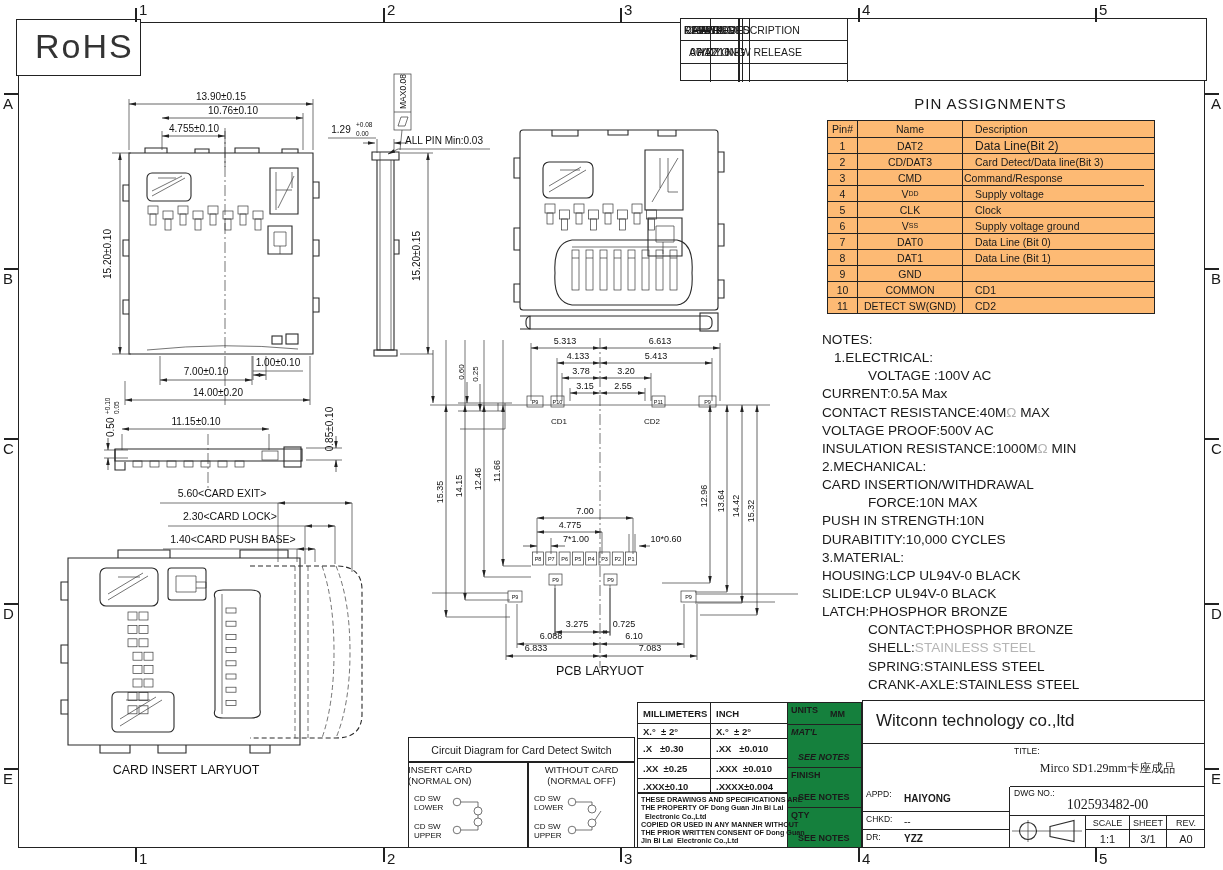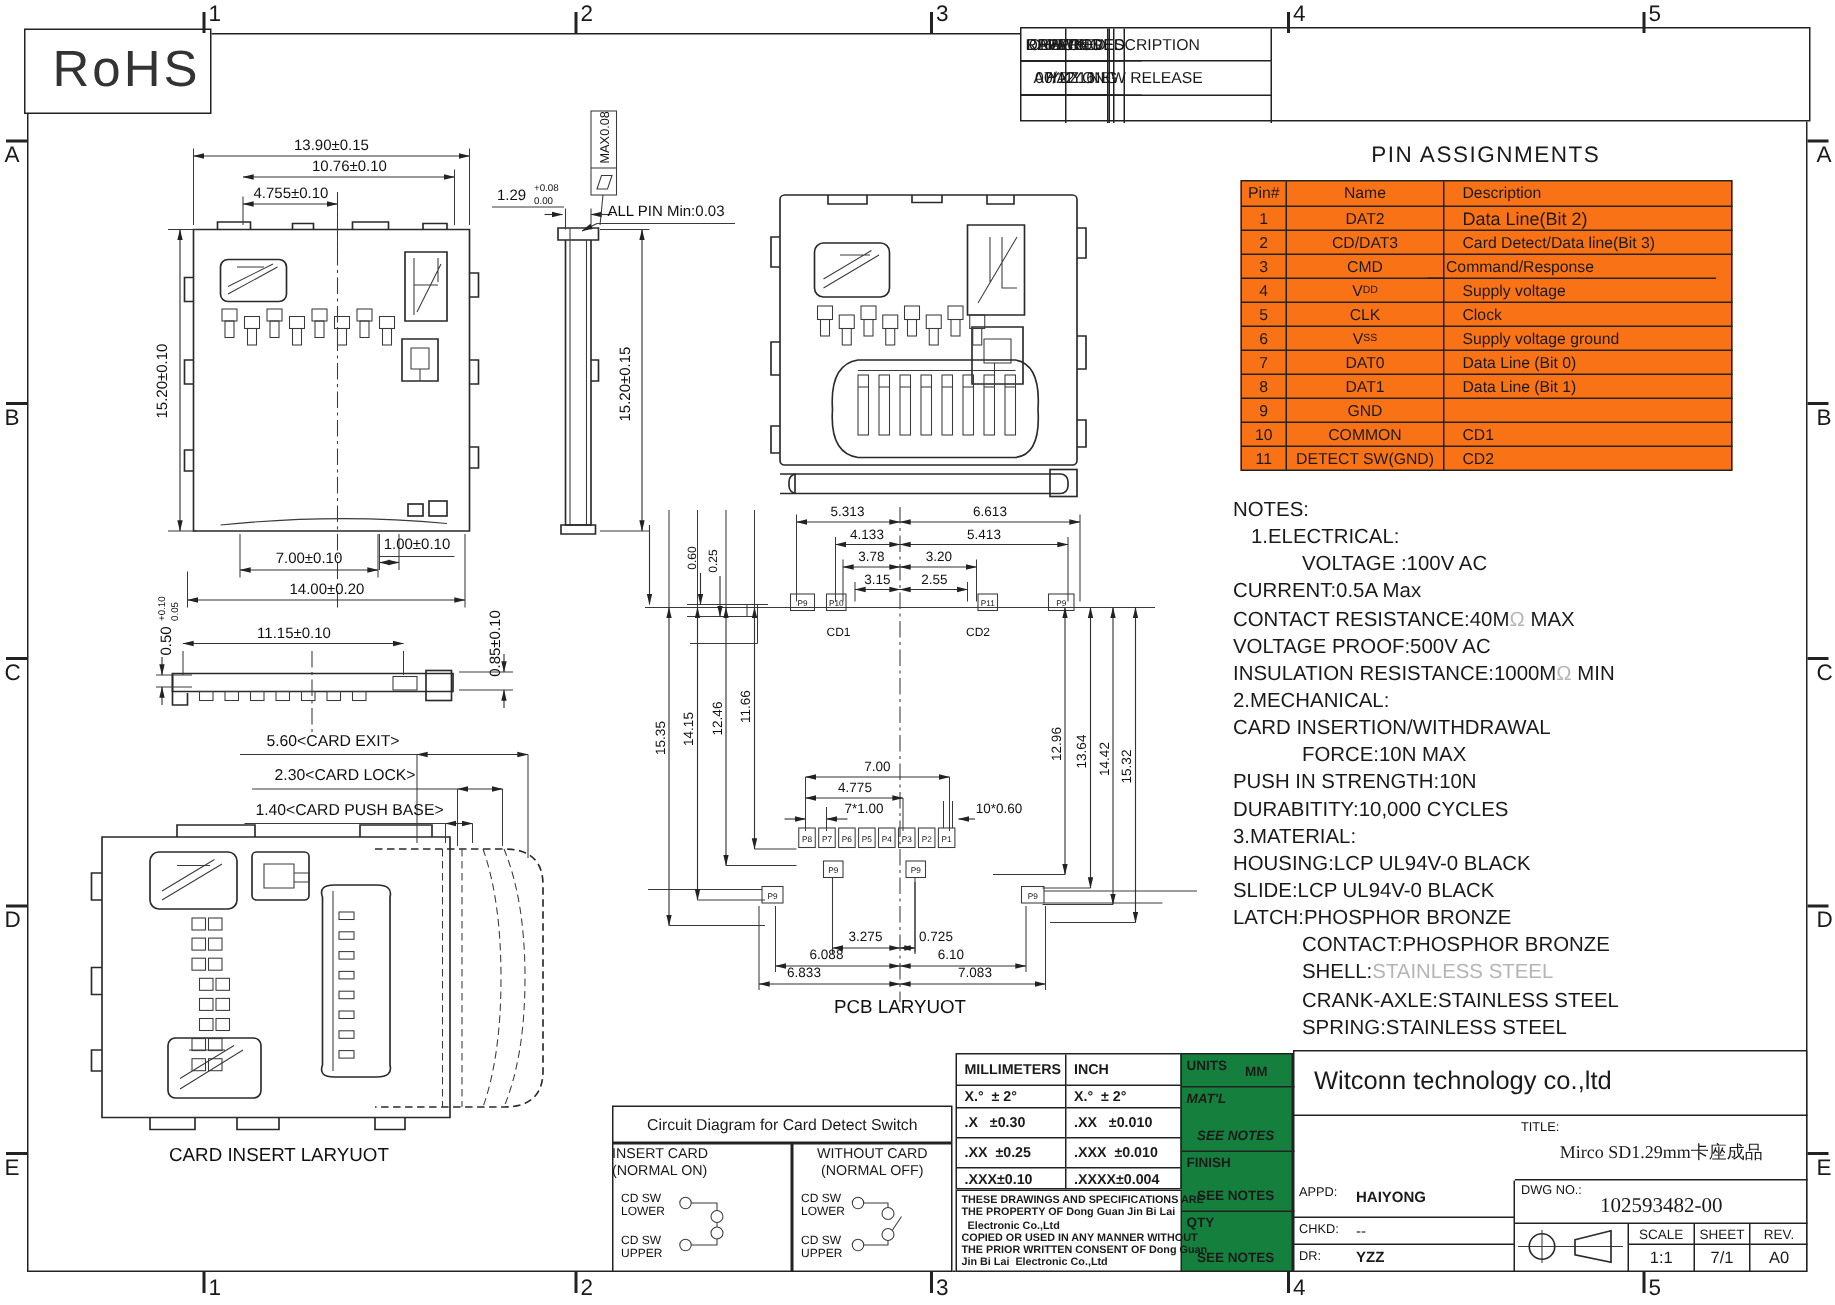--- a/index.html
+++ b/index.html
@@ -483,21 +483,21 @@
   <div style="left:1010px;top:816px;width:76px;height:32px;border-right:1.2px solid #222"></div>
   <svg width="72" height="28" style="left:1012px;top:818px">
     <line class="t" x1="0" y1="13" x2="70" y2="13"></line>
     <circle class="o" cx="16" cy="13" r="8.5" fill="none"></circle>
     <line class="t" x1="16" y1="2" x2="16" y2="24"></line>
     <path class="o" d="M38,8.5 L62,2.5 L62,23.5 L38,18.5 z"></path>
   </svg>
   <div class="cell" style="left:1086px;top:816px;width:44px;height:14px;border-right:1.2px solid #222;border-bottom:1.2px solid #222;font-size:9px">SCALE</div>
   <div class="cell" style="left:1086px;top:830px;width:44px;height:18px;border-right:1.2px solid #222;font-size:11px">1:1</div>
   <div class="cell" style="left:1130px;top:816px;width:37px;height:14px;border-right:1.2px solid #222;border-bottom:1.2px solid #222;font-size:9px">SHEET</div>
-  <div class="cell" style="left:1130px;top:830px;width:37px;height:18px;border-right:1.2px solid #222;font-size:11px">7/1</div>
+  <div class="cell" style="left:1130px;top:830px;width:37px;height:18px;border-right:1.2px solid #222;font-size:11px">3/1</div>
   <div class="cell" style="left:1167px;top:816px;width:38px;height:14px;border-bottom:1.2px solid #222;font-size:9px">REV.</div>
   <div class="cell" style="left:1167px;top:830px;width:38px;height:18px;font-size:11px">A0</div>
 
 <div style="left: 680px; top: 18px; width: 527px; height: 63px; border: 1.2px solid rgb(34, 34, 34); background: rgb(255, 255, 255);">
       <div style="position: absolute; left: 0px; top: 0px; width: 30px; height: 22px; box-sizing: border-box; border-right: 1.2px solid rgb(34, 34, 34); border-bottom: 1.2px solid rgb(34, 34, 34); display: flex; align-items: center; justify-content: center; font-size: 10.5px; white-space: pre;">REV.</div>
       <div style="position: absolute; left: 0px; top: 0px; width: 69px; height: 22px; box-sizing: border-box; border-right: 1.2px solid rgb(34, 34, 34); border-bottom: 1.2px solid rgb(34, 34, 34); display: flex; align-items: center; justify-content: center; font-size: 10.5px; white-space: pre;">EC#</div>
       <div style="position: absolute; left: 0px; top: 0px; width: 167px; height: 22px; box-sizing: border-box; border-right: 1.2px solid rgb(34, 34, 34); border-bottom: 1.2px solid rgb(34, 34, 34); display: flex; align-items: center; justify-content: center; font-size: 10.5px; white-space: pre;">DESCRIPTION</div>
       <div style="position: absolute; left: 0px; top: 0px; width: 59px; height: 22px; box-sizing: border-box; border-right: 1.2px solid rgb(34, 34, 34); border-bottom: 1.2px solid rgb(34, 34, 34); display: flex; align-items: center; justify-content: center; font-size: 10.5px; white-space: pre;">DATE</div>
       <div style="position: absolute; left: 0px; top: 0px; width: 58px; height: 22px; box-sizing: border-box; border-right: 1.2px solid rgb(34, 34, 34); border-bottom: 1.2px solid rgb(34, 34, 34); display: flex; align-items: center; justify-content: center; font-size: 10.5px; white-space: pre;">DRAWING</div>
       <div style="position: absolute; left: 0px; top: 0px; width: 62px; height: 22px; box-sizing: border-box; border-right: 1.2px solid rgb(34, 34, 34); border-bottom: 1.2px solid rgb(34, 34, 34); display: flex; align-items: center; justify-content: center; font-size: 10.5px; white-space: pre;">CHECKED</div>
@@ -510,21 +510,21 @@
       <div style="position: absolute; left: 0px; top: 22px; width: 62px; height: 23px; box-sizing: border-box; border-right: 1.2px solid rgb(34, 34, 34); border-bottom: 1.2px solid rgb(34, 34, 34); display: flex; align-items: center; justify-content: center; font-size: 10.5px; white-space: pre;"></div>
       <div style="position: absolute; left: 0px; top: 22px; width: 80px; height: 23px; box-sizing: border-box; border-bottom: 1.2px solid rgb(34, 34, 34); display: flex; align-items: center; justify-content: center; font-size: 10.5px; white-space: pre;">HAIYONG</div>
       <div style="position: absolute; left: 0px; top: 45px; width: 30px; height: 18px; box-sizing: border-box; border-right: 1.2px solid rgb(34, 34, 34); display: flex; align-items: center; justify-content: center; font-size: 10.5px; white-space: pre;"></div>
       <div style="position: absolute; left: 0px; top: 45px; width: 69px; height: 18px; box-sizing: border-box; border-right: 1.2px solid rgb(34, 34, 34); display: flex; align-items: center; justify-content: center; font-size: 10.5px; white-space: pre;"></div>
       <div style="position: absolute; left: 0px; top: 45px; width: 167px; height: 18px; box-sizing: border-box; border-right: 1.2px solid rgb(34, 34, 34); display: flex; align-items: center; justify-content: center; font-size: 10.5px; white-space: pre;"></div>
       <div style="position: absolute; left: 0px; top: 45px; width: 59px; height: 18px; box-sizing: border-box; border-right: 1.2px solid rgb(34, 34, 34); display: flex; align-items: center; justify-content: center; font-size: 10.5px; white-space: pre;"></div>
       <div style="position: absolute; left: 0px; top: 45px; width: 58px; height: 18px; box-sizing: border-box; border-right: 1.2px solid rgb(34, 34, 34); display: flex; align-items: center; justify-content: center; font-size: 10.5px; white-space: pre;"></div>
       <div style="position: absolute; left: 0px; top: 45px; width: 62px; height: 18px; box-sizing: border-box; border-right: 1.2px solid rgb(34, 34, 34); display: flex; align-items: center; justify-content: center; font-size: 10.5px; white-space: pre;"></div>
       <div style="position: absolute; left: 0px; top: 45px; width: 80px; height: 18px; box-sizing: border-box; display: flex; align-items: center; justify-content: center; font-size: 10.5px; white-space: pre;"></div>
     </div>
-    <div style="left: 827px; top: 120px; width: 328px; height: 194px; border: 1.2px solid rgb(34, 34, 34); background: #f97316;">
+    <div style="left: 827px; top: 120px; width: 328px; height: 194px; border: 1.2px solid rgb(34, 34, 34); background: #fdba74;">
       <div style="position: absolute; left: 0px; top: 0px; width: 30px; height: 17px; box-sizing: border-box; border-right: 1.2px solid rgb(34, 34, 34); border-bottom: 1.2px solid rgb(34, 34, 34); display: flex; align-items: center; font-size: 10.5px; white-space: pre; justify-content: center;">Pin#</div>
       <div style="position: absolute; left: 30px; top: 0px; width: 105px; height: 17px; box-sizing: border-box; border-right: 1.2px solid rgb(34, 34, 34); border-bottom: 1.2px solid rgb(34, 34, 34); display: flex; align-items: center; font-size: 10.5px; white-space: pre; justify-content: center;">Name</div>
       <div style="position: absolute; left: 135px; top: 0px; width: 192px; height: 17px; box-sizing: border-box; border-bottom: 1.2px solid rgb(34, 34, 34); display: flex; align-items: center; font-size: 10.5px; white-space: pre; padding-left: 12px; justify-content: flex-start;">Description</div>
       <div style="position: absolute; left: 0px; top: 17px; width: 30px; height: 16px; box-sizing: border-box; border-right: 1.2px solid rgb(34, 34, 34); border-bottom: 1.2px solid rgb(34, 34, 34); display: flex; align-items: center; font-size: 10.5px; white-space: pre; justify-content: center;">1</div>
       <div style="position: absolute; left: 30px; top: 17px; width: 105px; height: 16px; box-sizing: border-box; border-right: 1.2px solid rgb(34, 34, 34); border-bottom: 1.2px solid rgb(34, 34, 34); display: flex; align-items: center; font-size: 10.5px; white-space: pre; justify-content: center;">DAT2</div>
       <div style="position: absolute; left: 135px; top: 17px; width: 192px; height: 16px; box-sizing: border-box; border-bottom: 1.2px solid rgb(34, 34, 34); display: flex; align-items: center; font-size: 12px; white-space: pre; padding-left: 12px; justify-content: flex-start;">Data Line(Bit 2)</div>
       <div style="position: absolute; left: 0px; top: 33px; width: 30px; height: 16px; box-sizing: border-box; border-right: 1.2px solid rgb(34, 34, 34); border-bottom: 1.2px solid rgb(34, 34, 34); display: flex; align-items: center; font-size: 10.5px; white-space: pre; justify-content: center;">2</div>
       <div style="position: absolute; left: 30px; top: 33px; width: 105px; height: 16px; box-sizing: border-box; border-right: 1.2px solid rgb(34, 34, 34); border-bottom: 1.2px solid rgb(34, 34, 34); display: flex; align-items: center; font-size: 10.5px; white-space: pre; justify-content: center;">CD/DAT3</div>
       <div style="position: absolute; left: 135px; top: 33px; width: 192px; height: 16px; box-sizing: border-box; border-bottom: 1.2px solid rgb(34, 34, 34); display: flex; align-items: center; font-size: 10.5px; white-space: pre; padding-left: 12px; justify-content: flex-start;">Card Detect/Data line(Bit 3)</div>
       <div style="position: absolute; left: 0px; top: 49px; width: 30px; height: 16px; box-sizing: border-box; border-right: 1.2px solid rgb(34, 34, 34); border-bottom: 1.2px solid rgb(34, 34, 34); display: flex; align-items: center; font-size: 10.5px; white-space: pre; justify-content: center;">3</div>
@@ -567,22 +567,22 @@
       <div class="note-line" style="position: static; padding-left: 0px;"><span>CARD INSERTION/WITHDRAWAL</span></div>
       <div class="note-line" style="position: static; padding-left: 46px;"><span>FORCE:10N MAX</span></div>
       <div class="note-line" style="position: static; padding-left: 0px;"><span>PUSH IN STRENGTH:10N</span></div>
       <div class="note-line" style="position: static; padding-left: 0px;"><span>DURABITITY:10,000 CYCLES</span></div>
       <div class="note-line" style="position: static; padding-left: 0px;"><span>3.MATERIAL:</span></div>
       <div class="note-line" style="position: static; padding-left: 0px;"><span>HOUSING:LCP UL94V-0 BLACK</span></div>
       <div class="note-line" style="position: static; padding-left: 0px;"><span>SLIDE:LCP UL94V-0 BLACK</span></div>
       <div class="note-line" style="position: static; padding-left: 0px;"><span>LATCH:PHOSPHOR BRONZE</span></div>
       <div class="note-line" style="position: static; padding-left: 46px;"><span>CONTACT:PHOSPHOR BRONZE</span></div>
       <div class="note-line" style="position: static; padding-left: 46px;"><span>SHELL:</span><span class="muted">STAINLESS STEEL</span></div>
+      <div class="note-line" style="position: static; padding-left: 46px;"><span>SPRING:STAINLESS STEEL</span></div>
       <div class="note-line" style="position: static; padding-left: 46px;"><span>CRANK-AXLE:STAINLESS STEEL</span></div>
-      <div class="note-line" style="position: static; padding-left: 46px;"><span>SPRING:STAINLESS STEEL</span></div>
     </div>
     <div style="left: 637px; top: 702px; width: 151px; height: 91px; border: 1.2px solid rgb(34, 34, 34); background: rgb(255, 255, 255);">
       <div style="position: absolute; left: 0px; top: 0px; width: 73px; height: 21px; box-sizing: border-box; border-right: 1.2px solid rgb(34, 34, 34); border-bottom: 1.2px solid rgb(34, 34, 34); display: flex; align-items: center; padding-left: 5px; font-size: 9.5px; white-space: pre; font-weight: 600;">MILLIMETERS</div>
       <div style="position: absolute; left: 73px; top: 0px; width: 78px; height: 21px; box-sizing: border-box; border-bottom: 1.2px solid rgb(34, 34, 34); display: flex; align-items: center; padding-left: 5px; font-size: 9.5px; white-space: pre; font-weight: 600;">INCH</div>
       <div style="position: absolute; left: 0px; top: 21px; width: 73px; height: 15px; box-sizing: border-box; border-right: 1.2px solid rgb(34, 34, 34); border-bottom: 1.2px solid rgb(34, 34, 34); display: flex; align-items: center; padding-left: 5px; font-size: 9.5px; white-space: pre; font-weight: 600;">X.°  ± 2°</div>
       <div style="position: absolute; left: 73px; top: 21px; width: 78px; height: 15px; box-sizing: border-box; border-bottom: 1.2px solid rgb(34, 34, 34); display: flex; align-items: center; padding-left: 5px; font-size: 9.5px; white-space: pre; font-weight: 600;">X.°  ± 2°</div>
       <div style="position: absolute; left: 0px; top: 36px; width: 73px; height: 20px; box-sizing: border-box; border-right: 1.2px solid rgb(34, 34, 34); border-bottom: 1.2px solid rgb(34, 34, 34); display: flex; align-items: center; padding-left: 5px; font-size: 9.5px; white-space: pre; font-weight: 600;">.X   ±0.30</div>
       <div style="position: absolute; left: 73px; top: 36px; width: 78px; height: 20px; box-sizing: border-box; border-bottom: 1.2px solid rgb(34, 34, 34); display: flex; align-items: center; padding-left: 5px; font-size: 9.5px; white-space: pre; font-weight: 600;">.XX   ±0.010</div>
       <div style="position: absolute; left: 0px; top: 56px; width: 73px; height: 20px; box-sizing: border-box; border-right: 1.2px solid rgb(34, 34, 34); border-bottom: 1.2px solid rgb(34, 34, 34); display: flex; align-items: center; padding-left: 5px; font-size: 9.5px; white-space: pre; font-weight: 600;">.XX  ±0.25</div>
       <div style="position: absolute; left: 73px; top: 56px; width: 78px; height: 20px; box-sizing: border-box; border-bottom: 1.2px solid rgb(34, 34, 34); display: flex; align-items: center; padding-left: 5px; font-size: 9.5px; white-space: pre; font-weight: 600;">.XXX  ±0.010</div>

